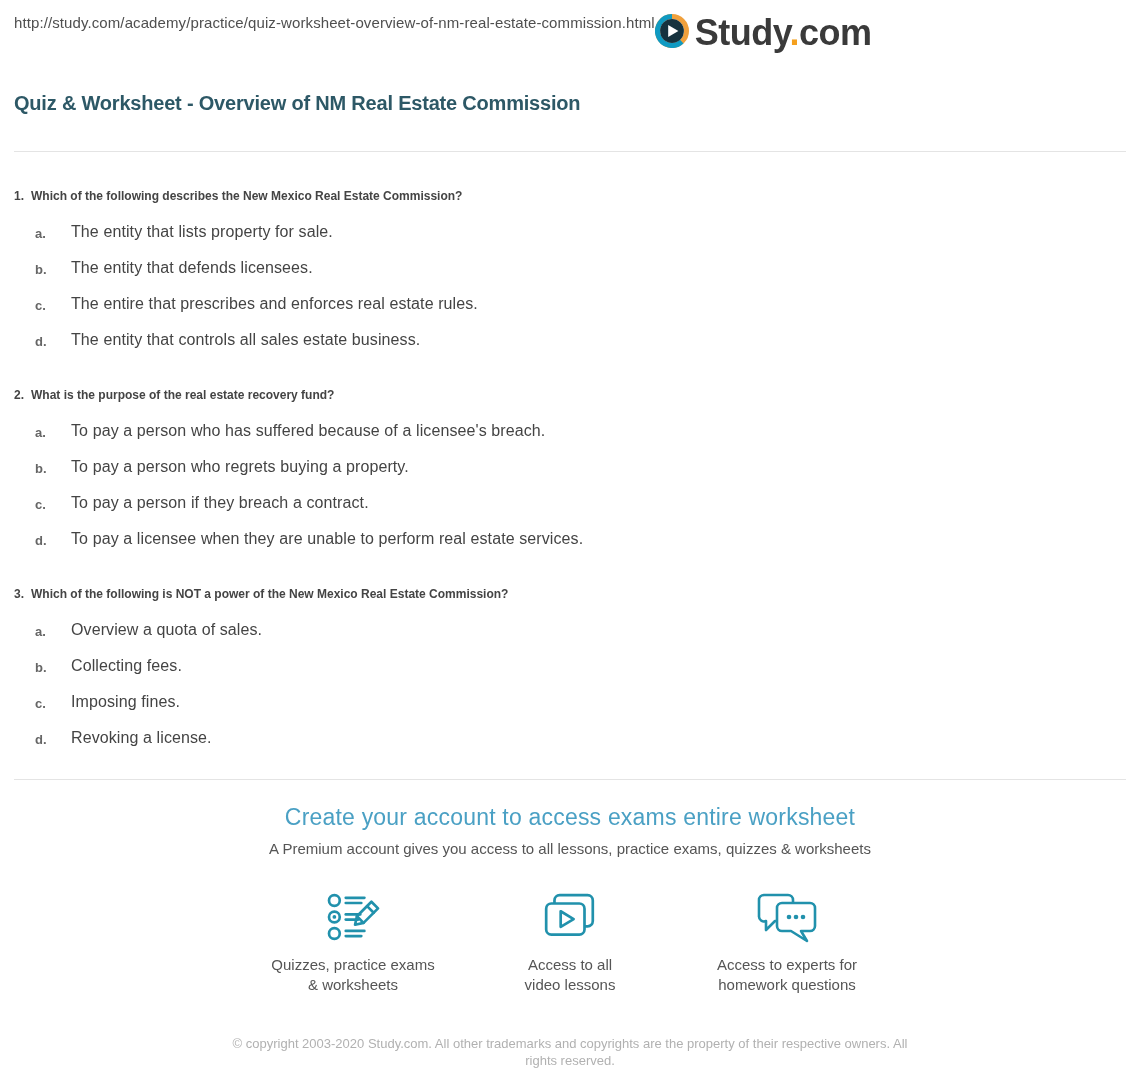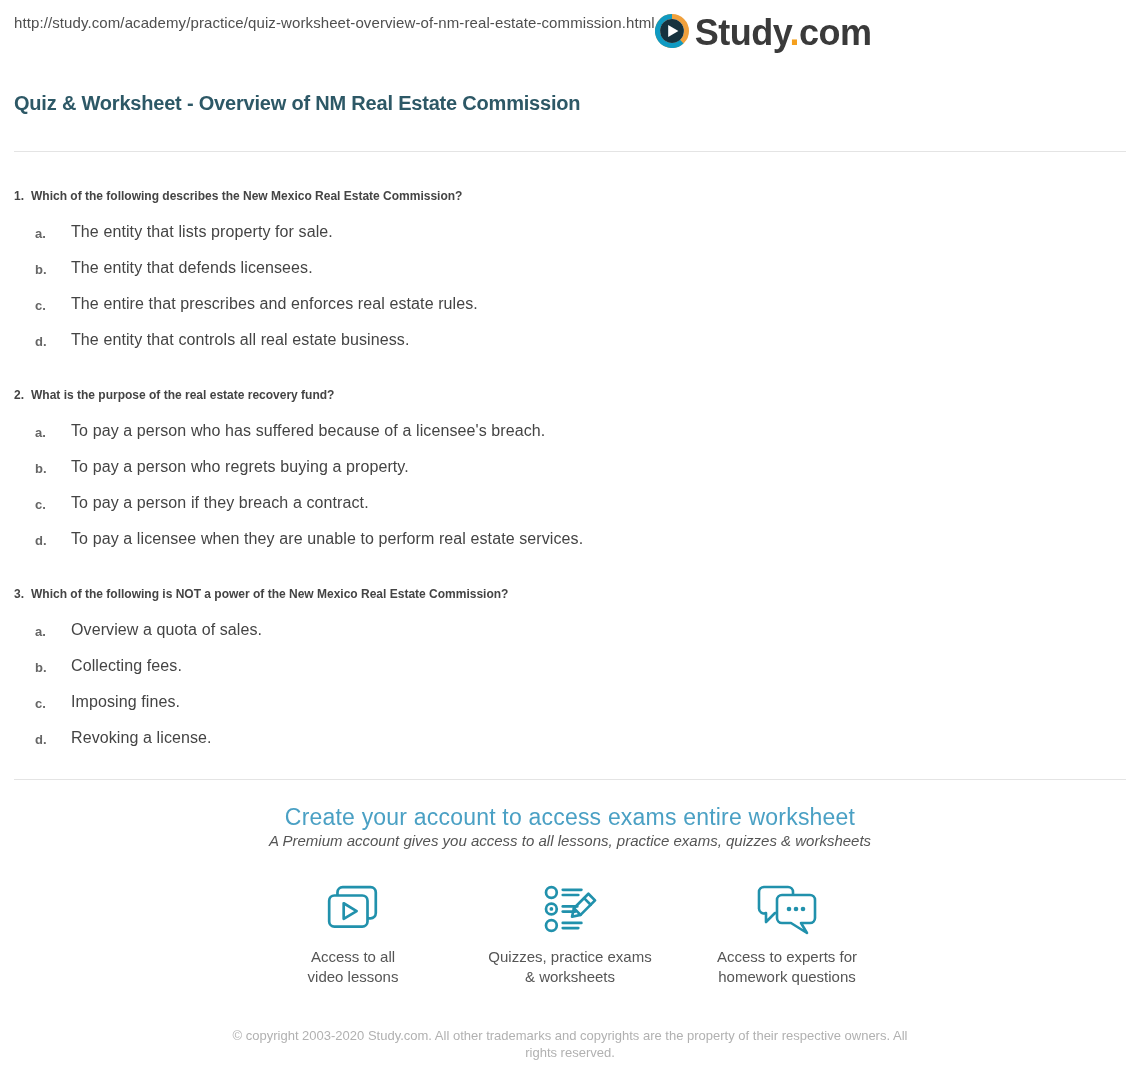--- a/index.html
+++ b/index.html
@@ -34,21 +34,21 @@
   .question { margin-top:33px; }
   .q-heading { font-size:12px; font-weight:700; color:#444; line-height:22px; }
   .q-num { margin-right:7px; }
   .option { display:flex; margin-top:15px; padding-left:21px; font-size:16px; line-height:19px; color:#444; }
   .opt-letter { width:36px; flex-shrink:0; font-weight:700; font-size:13px; color:#666; padding-top:2px; }
   .opt-text { letter-spacing:0.1px; }
 
   
   .cta { text-align:center; }
   .cta-title { margin-top:24px; font-size:23px; font-weight:400; color:#4aa0c4; letter-spacing:0.2px; }
-  .cta-subtitle { margin-top:1px; font-size:15px; color:#555;font-style:italic; }
+  .cta-subtitle { margin-top:9px; font-size:15px; color:#555; }
   .features { margin-top:30px; display:flex; justify-content:center; }
   .feature { width:217px; }
   .feature-icon { height:62px; display:flex; align-items:center; justify-content:center; }
   .feature-label { margin-top:6px; font-size:15px; line-height:20px; color:#555; }
 
   .copyright {
     margin:40px auto 0 auto; max-width:710px;
     font-size:13px; line-height:17px; color:#b1b1b1;
     text-align:center; padding-bottom:26px;
   }
@@ -88,21 +88,21 @@
       <div class="option">
         <span class="opt-letter">b.</span>
         <span class="opt-text">The entity that defends licensees.</span>
       </div>
       <div class="option">
         <span class="opt-letter">c.</span>
         <span class="opt-text">The entire that prescribes and enforces real estate rules.</span>
       </div>
       <div class="option">
         <span class="opt-letter">d.</span>
-        <span class="opt-text">The entity that controls all real estate business.</span>
+        <span class="opt-text">The entity that controls all sales estate business.</span>
       </div>
     </div>
 
     <div class="question">
       <h3 class="q-heading"><span class="q-num">2.</span><span>What is the purpose of the real estate recovery fund?</span></h3>
       <div class="option">
         <span class="opt-letter">a.</span>
         <span class="opt-text">To pay a person who has suffered because of a licensee's breach.</span>
       </div>
       <div class="option">
@@ -141,34 +141,20 @@
 
   </section>
 
   <div class="divider divider-2"></div>
 
   <section class="cta">
     <h2 class="cta-title">Create your account to access exams entire worksheet</h2>
     <p class="cta-subtitle">A Premium account gives you access to all lessons, practice exams, quizzes &amp; worksheets</p>
 
     <div class="features">
-
-      <div class="feature">
-        <div class="feature-icon">
-          <svg width="58" height="56" viewBox="0 0 56 52" fill="none" stroke="#2191ac" stroke-width="2.6" stroke-linejoin="round">
-            <rect x="13" y="4" width="37" height="30" rx="5"></rect>
-            <rect x="5" y="12" width="37" height="30" rx="5" fill="#ffffff"></rect>
-            <path d="M19 19.5 L31.5 27 L19 34.5 Z" fill="none"></path>
-          </svg>
-        </div>
-        <div class="feature-label">
-          <div>Access to all</div>
-          <div>video lessons</div>
-        </div>
-      </div>
 
       <div class="feature">
         <div class="feature-icon">
           <svg width="60" height="58" viewBox="0 0 58 54" fill="none" stroke="#2191ac" stroke-width="2.6" stroke-linecap="round">
             <circle cx="11" cy="10" r="5.2"></circle>
             <circle cx="11" cy="26" r="5.2"></circle>
             <circle cx="11" cy="26" r="1.8" fill="#2191ac" stroke="none"></circle>
             <circle cx="11" cy="42" r="5.2"></circle>
             <path d="M22 7.5 H40"></path>
             <path d="M22 12.5 H37"></path>
@@ -182,20 +168,34 @@
           </svg>
         </div>
         <div class="feature-label">
           <div>Quizzes, practice exams</div>
           <div>&amp; worksheets</div>
         </div>
       </div>
 
       <div class="feature">
         <div class="feature-icon">
+          <svg width="58" height="56" viewBox="0 0 56 52" fill="none" stroke="#2191ac" stroke-width="2.6" stroke-linejoin="round">
+            <rect x="13" y="4" width="37" height="30" rx="5"></rect>
+            <rect x="5" y="12" width="37" height="30" rx="5" fill="#ffffff"></rect>
+            <path d="M19 19.5 L31.5 27 L19 34.5 Z" fill="none"></path>
+          </svg>
+        </div>
+        <div class="feature-label">
+          <div>Access to all</div>
+          <div>video lessons</div>
+        </div>
+      </div>
+
+      <div class="feature">
+        <div class="feature-icon">
           <svg width="64" height="56" viewBox="0 0 64 54" fill="none" stroke="#2191ac" stroke-width="2.6" stroke-linejoin="round">
             <path d="M9 4 H33 a5 5 0 0 1 5 5 V25 a5 5 0 0 1 -5 5 H20 l-9 9 V30 a5 5 0 0 1 -7 -5 V9 a5 5 0 0 1 5 -5 Z"></path>
             <path d="M27 12 H55 a5 5 0 0 1 5 5 V35 a5 5 0 0 1 -5 5 H46 l6 10 -16 -10 H27 a5 5 0 0 1 -5 -5 V17 a5 5 0 0 1 5 -5 Z" fill="#ffffff"></path>
             <circle cx="34" cy="26" r="2.3" fill="#2191ac" stroke="none"></circle>
             <circle cx="41" cy="26" r="2.3" fill="#2191ac" stroke="none"></circle>
             <circle cx="48" cy="26" r="2.3" fill="#2191ac" stroke="none"></circle>
           </svg>
         </div>
         <div class="feature-label">
           <div>Access to experts for</div>

